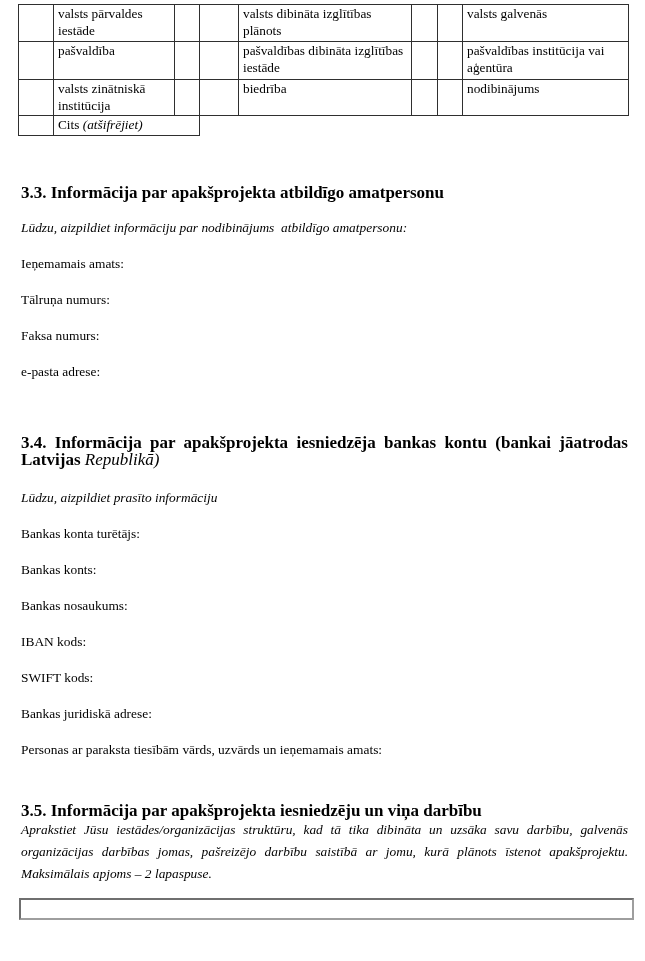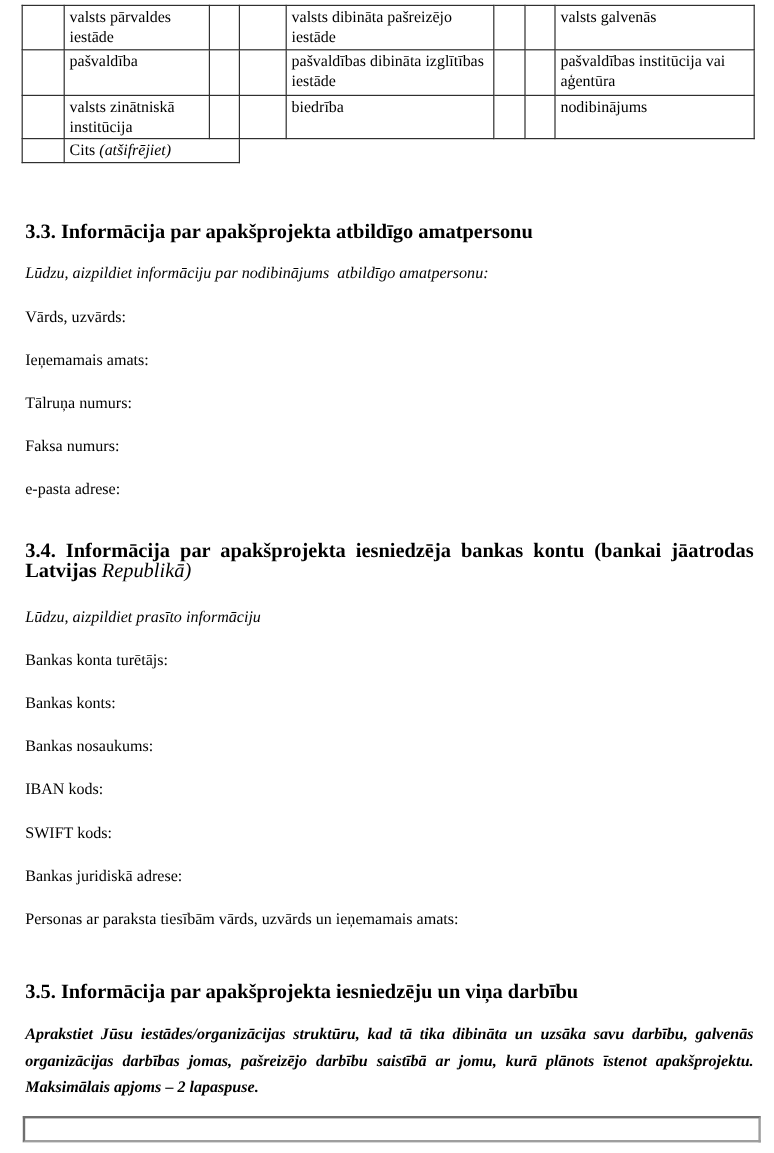--- a/index.html
+++ b/index.html
@@ -25,28 +25,28 @@
   .it{font-style:italic;text-align:right;}
 
   
   .sec{margin-left:3px;margin-right:0;}
   p{margin:0;padding:0;white-space:pre-wrap;}
   .h{font-weight:bold;font-size:17px;line-height:17px;}
   .h33{margin-top:48px;}
   .instr{font-style:italic;line-height:16px;}
   .instr33{margin-top:19px;}
   .field{line-height:16px;margin-top:20px;}
-  .h34{margin-top:34px;text-align:justify;width:607px;}
+  .h34{margin-top:54px;text-align:justify;width:607px;}
   .h34 .hb{font-weight:bold;}
   .h34 .hi{font-style:italic;font-weight:normal;}
   .instr34{margin-top:22px;}
   .h35{margin-top:44px;}
   .para35{
-    margin-top:16px;font-style:italic;line-height:22px;
-    text-align:justify;width:607px;font-weight:bold;
+    font-style:italic;line-height:22px;
+    text-align:justify;width:607px;
   }
   .answer-box{
     margin-top:13px;margin-left:-2px;
     width:611px;height:18px;
     border:2px solid;
     border-color:#6f6f6f #9e9e9e #9e9e9e #6f6f6f;
     background:#fff;
   }
 </style>
 </head>
@@ -64,21 +64,21 @@
         <col style="width:26px">
       <col style="width:25px">
         <col style="width:166px">
     </colgroup>
     <tbody>
         <tr class="r1">
       <td class="cb"></td>
       <td><span>valsts pārvaldes iestāde</span></td>
       <td></td>
       <td class="cb"></td>
-      <td><span>valsts dibināta pašreizējo iestāde</span></td>
+      <td><span>valsts dibināta izglītības plānots</span></td>
       <td></td>
       <td class="cb"></td>
       <td><span>valsts galvenās</span></td>
     </tr>
     <tr class="r2">
       <td class="cb"></td>
       <td><span>pašvaldība</span></td>
       <td></td>
       <td class="cb"></td>
       <td><span>pašvaldības dibināta izglītības iestāde</span></td>
@@ -103,21 +103,20 @@
         <span class="it">(atšifrējiet)</span>
       </td>
       <td class="noborder" colspan="5"></td>
     </tr>
   </tbody>
     </table>
 
   <div class="sec">
     <p class="h h33">3.3. Informācija par apakšprojekta atbildīgo amatpersonu</p>
     <p class="instr instr33">Lūdzu, aizpildiet informāciju par nodibinājums  atbildīgo amatpersonu:</p>
-    <p class="field">Vārds, uzvārds:</p>
     <p class="field">Ieņemamais amats:</p>
     <p class="field">Tālruņa numurs:</p>
     <p class="field">Faksa numurs:</p>
     <p class="field">e-pasta adrese:</p>
   </div>
 
   <div class="sec">
     <p class="h h34"><span class="hb">3.4. Informācija par apakšprojekta iesniedzēja bankas kontu (bankai jāatrodas Latvijas</span> <span class="hi">Republikā)</span></p>
     <p class="instr instr34">Lūdzu, aizpildiet prasīto informāciju</p>
     <p class="field">Bankas konta turētājs:</p>

